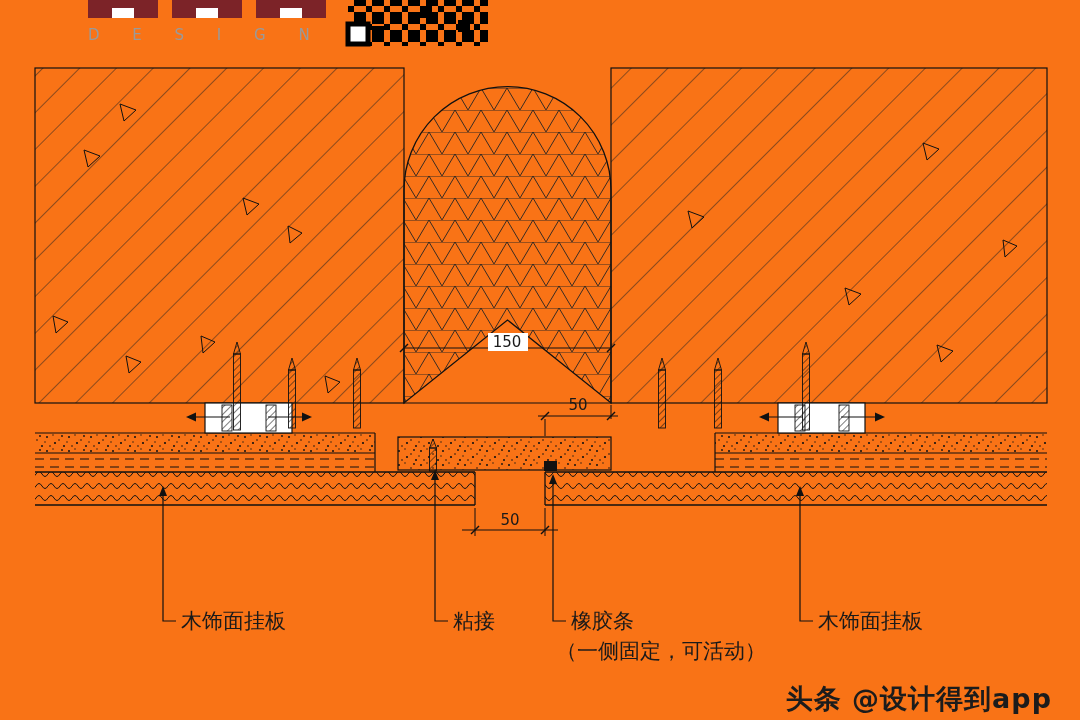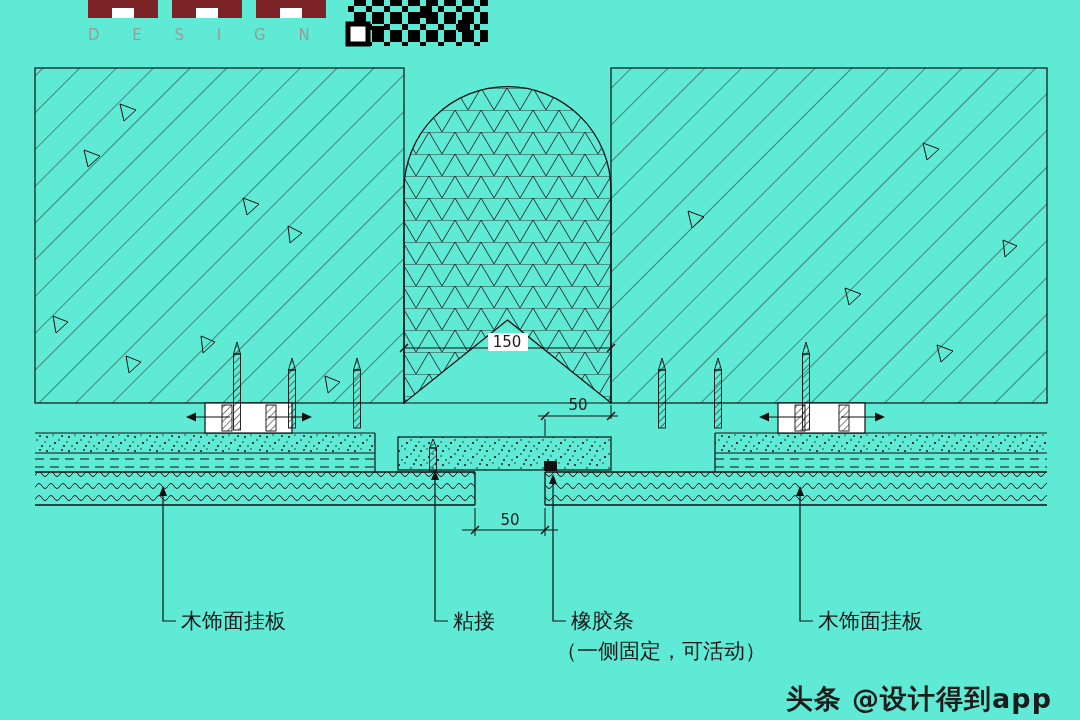--- a/index.html
+++ b/index.html
@@ -1,16 +1,16 @@
 <!DOCTYPE html>
 <html><head>
 <meta charset="utf-8">
 <style>
   html,body{margin:0;padding:0;background:#fff;}
-  .canvas{position:relative;width:1080px;height:720px;background:#5eead4;overflow:hidden;}
+  .canvas{position:relative;width:1080px;height:720px;background:#f97316;overflow:hidden;}
   svg{position:absolute;inset:0;}
   text{font-family:"DejaVu Sans","Liberation Sans",sans-serif;fill:#1a1a1a;}
   .dim-text{font-size:15px;}
   .callout-text{font-size:21px;}
   .wordmark{font-size:15px;letter-spacing:14px;fill:#9a9a9a;}
   .watermark{font-size:27px;font-weight:600;fill:#1c1c1c;letter-spacing:1px;}
 </style>
 </head>
 <body>
 

